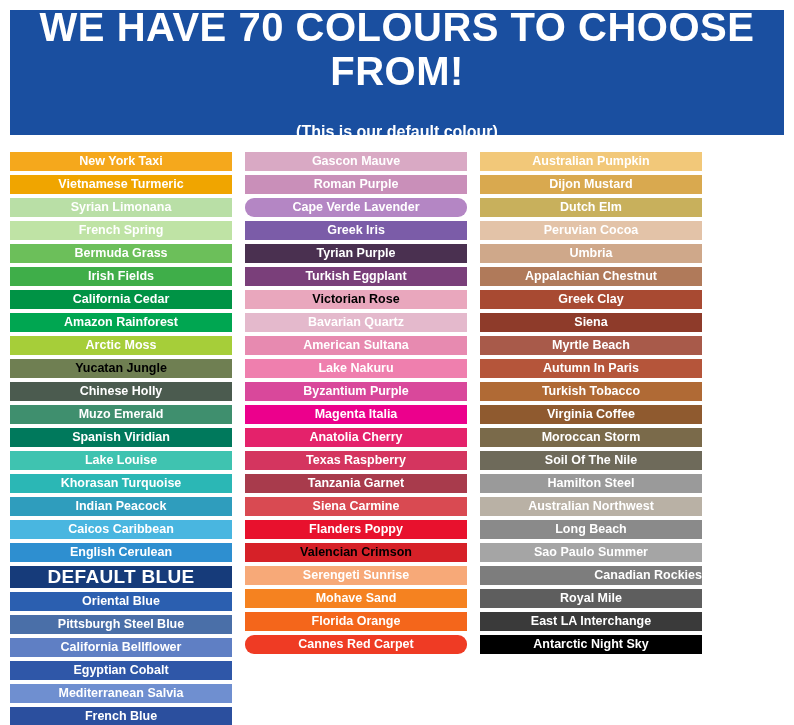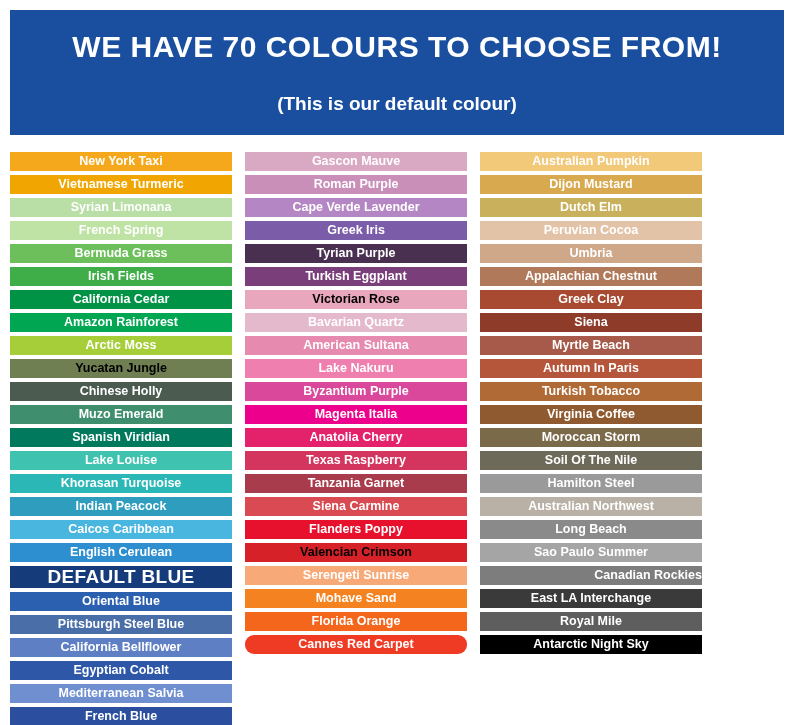--- a/index.html
+++ b/index.html
@@ -27,30 +27,30 @@
     height: 125px;
     background: #1a4fa0;
     color: #ffffff;
     display: flex;
     flex-direction: column;
     align-items: center;
     justify-content: center;
     box-sizing: border-box;
   }
   .banner-title {
-    font-size: 30px;
+    font-size: 40px;
     font-weight: bold;
     letter-spacing: 0.5px;
     text-align: center;
     line-height: 1.1;
     padding: 0 10px;
   }
   .banner-sub {
     margin-top: 30px;
-    font-size: 19px;
+    font-size: 16px;
     font-weight: bold;
     text-align: right;
   }
   .columns {
     position: absolute;
     left: 10px;
     top: 152px;
     width: 774px;
     display: flex;
     gap: 13px;
@@ -114,21 +114,21 @@
         <div class="swatch" style="background: rgb(74, 111, 168); color: rgb(255, 255, 255);">Pittsburgh Steel Blue</div>
         <div class="swatch" style="background: rgb(95, 127, 196); color: rgb(255, 255, 255);">California Bellflower</div>
         <div class="swatch" style="background: rgb(47, 87, 168); color: rgb(255, 255, 255);">Egyptian Cobalt</div>
         <div class="swatch" style="background: rgb(111, 143, 208); color: rgb(255, 255, 255);">Mediterranean Salvia</div>
         <div class="swatch" style="background: rgb(43, 79, 158); color: rgb(255, 255, 255);">French Blue</div>
         <div class="swatch" style="background: rgb(35, 64, 143); color: rgb(255, 255, 255);">Venetian Lapis Lazuli</div>
       </div>
       <div class="col">
         <div class="swatch" style="background: rgb(217, 169, 196); color: rgb(255, 255, 255);">Gascon Mauve</div>
         <div class="swatch" style="background: rgb(201, 143, 185); color: rgb(255, 255, 255);">Roman Purple</div>
-        <div class="swatch" style="background: rgb(180, 134, 196); color: rgb(255, 255, 255);">Cape Verde Lavender</div>
+        <div class="swatch" style="background: rgb(180, 134, 196); color: rgb(255, 255, 255); border-radius: 9px;">Cape Verde Lavender</div>
         <div class="swatch" style="background: rgb(123, 92, 168); color: rgb(255, 255, 255);">Greek Iris</div>
         <div class="swatch" style="background: rgb(74, 48, 80); color: rgb(255, 255, 255);">Tyrian Purple</div>
         <div class="swatch" style="background: rgb(122, 63, 122); color: rgb(255, 255, 255);">Turkish Eggplant</div>
         <div class="swatch" style="background: rgb(233, 167, 189); color: #000000;">Victorian Rose</div>
         <div class="swatch" style="background: rgb(228, 185, 204); color: rgb(255, 255, 255);">Bavarian Quartz</div>
         <div class="swatch" style="background: rgb(231, 138, 176); color: rgb(255, 255, 255);">American Sultana</div>
         <div class="swatch" style="background: rgb(239, 127, 174); color: rgb(255, 255, 255);">Lake Nakuru</div>
         <div class="swatch" style="background: rgb(217, 72, 155); color: rgb(255, 255, 255);">Byzantium Purple</div>
         <div class="swatch" style="background: rgb(236, 0, 140); color: rgb(255, 255, 255);">Magenta Italia</div>
         <div class="swatch" style="background: rgb(228, 34, 107); color: rgb(255, 255, 255);">Anatolia Cherry</div>
@@ -155,19 +155,19 @@
         <div class="swatch" style="background: rgb(181, 85, 58); color: rgb(255, 255, 255);">Autumn In Paris</div>
         <div class="swatch" style="background: rgb(176, 106, 53); color: rgb(255, 255, 255);">Turkish Tobacco</div>
         <div class="swatch" style="background: rgb(143, 90, 47); color: rgb(255, 255, 255);">Virginia Coffee</div>
         <div class="swatch" style="background: rgb(122, 106, 74); color: rgb(255, 255, 255);">Moroccan Storm</div>
         <div class="swatch" style="background: rgb(110, 106, 90); color: rgb(255, 255, 255);">Soil Of The Nile</div>
         <div class="swatch" style="background: rgb(154, 154, 154); color: rgb(255, 255, 255);">Hamilton Steel</div>
         <div class="swatch" style="background: rgb(185, 177, 165); color: rgb(255, 255, 255);">Australian Northwest</div>
         <div class="swatch" style="background: rgb(138, 138, 138); color: rgb(255, 255, 255);">Long Beach</div>
         <div class="swatch" style="background: rgb(165, 165, 165); color: rgb(255, 255, 255);">Sao Paulo Summer</div>
         <div class="swatch" style="background: rgb(125, 125, 125); color: rgb(255, 255, 255); text-align: right;">Canadian Rockies</div>
+        <div class="swatch" style="background: rgb(94, 94, 94); color: rgb(255, 255, 255);">Royal Mile</div>
         <div class="swatch" style="background: rgb(58, 58, 58); color: rgb(255, 255, 255);">East LA Interchange</div>
-        <div class="swatch" style="background: rgb(94, 94, 94); color: rgb(255, 255, 255);">Royal Mile</div>
         <div class="swatch" style="background: rgb(0, 0, 0); color: rgb(255, 255, 255);">Antarctic Night Sky</div>
       </div>
     </div>
 
 </div>
 
 </body></html>

